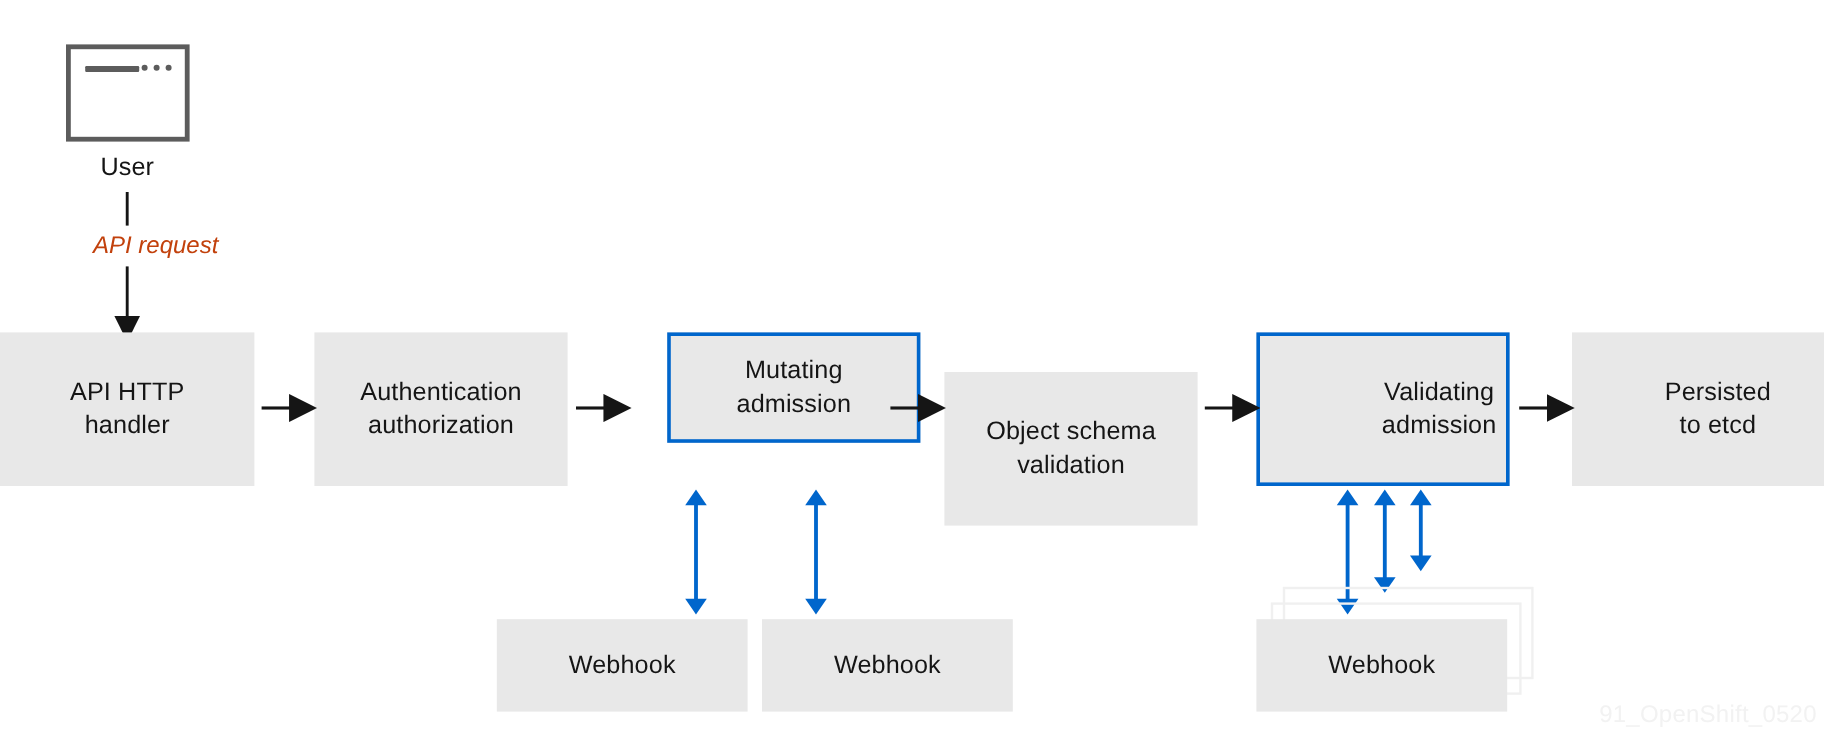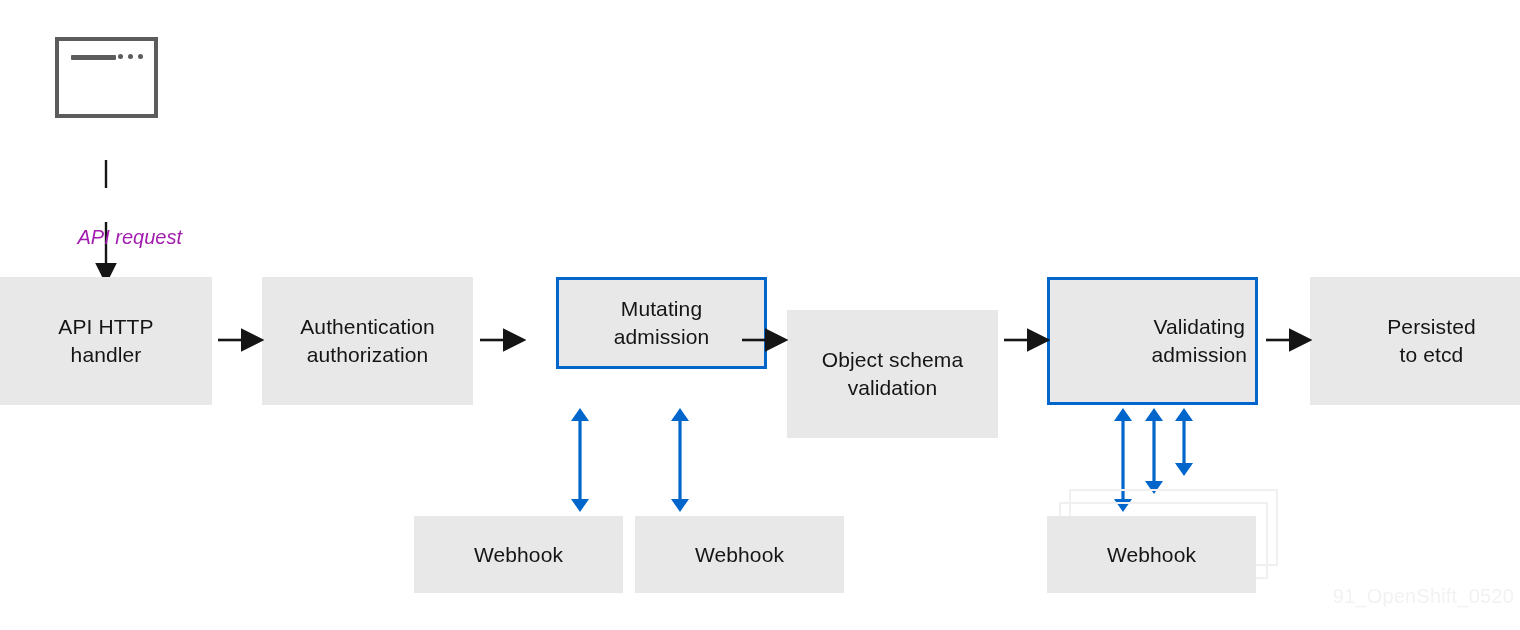--- a/index.html
+++ b/index.html
@@ -89,22 +89,21 @@
   }
 
   .api-request-label {
     position: absolute;
     left: 0;
     top: 194px;
     width: 182px;
     text-align: right;
     font-size: 20px;
     font-style: italic;
-    color: #a21caf;
-    margin-top: 32px;
+    color: #c2410c;
   }
 
   
   .conn {
     position: absolute;
   }
   .conn svg { display: block; overflow: visible; }
 
   
   .stack-shadow {
@@ -132,20 +131,21 @@
 
   <div class="window-icon">
     <span class="title-bar-line"></span>
     <span class="dots">
         <i></i>
         <i></i>
         <i></i>
       </span>
   </div>
 
+  <div class="user-label">User</div>
 
   <div class="conn" style="left:86px; top:160px;">
     <svg width="40" height="120" viewBox="0 0 40 120">
       <defs>
         <marker id="blkArrow" markerWidth="9" markerHeight="9" refX="1.2" refY="4.5" orient="auto" markerUnits="strokeWidth">
           <path d="M0,0 L9,4.5 L0,9 z" fill="#151515"></path>
         </marker>
       </defs>
       <line x1="20" y1="0" x2="20" y2="28" stroke="#151515" stroke-width="2.4"></line>
       <line x1="20" y1="62" x2="20" y2="106" stroke="#151515" stroke-width="2.4" marker-end="url(#blkArrow)"></line>

